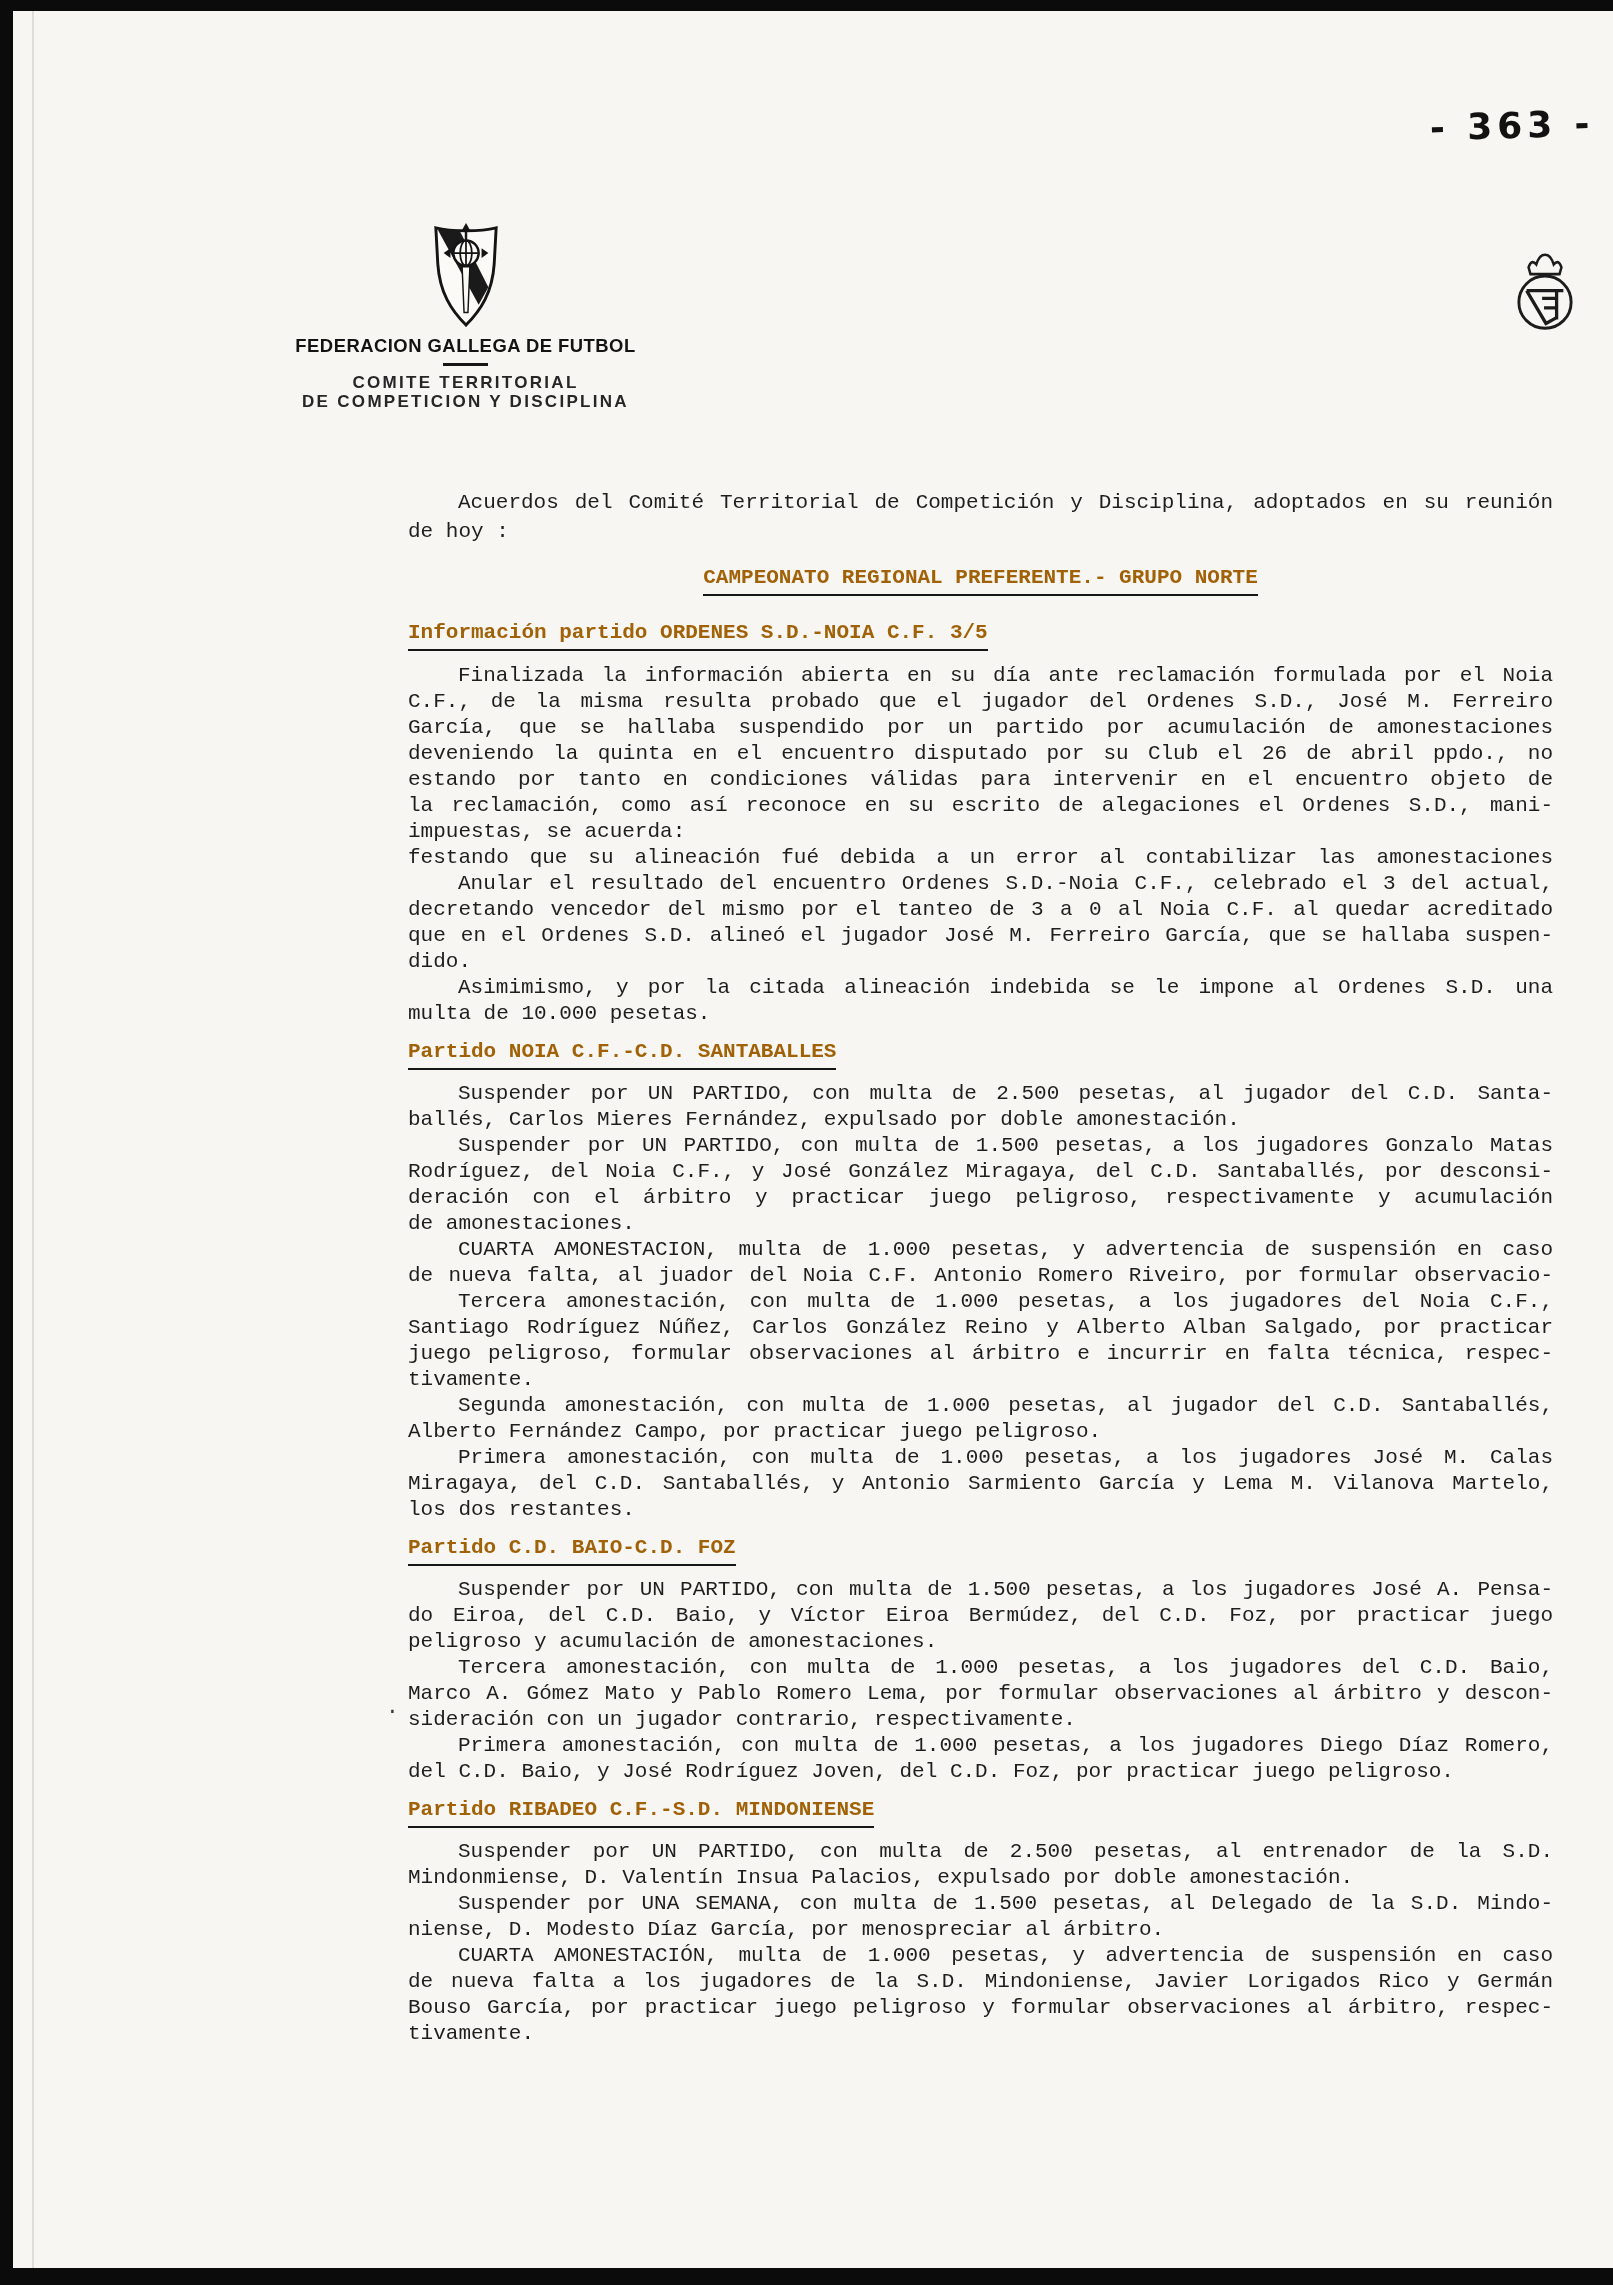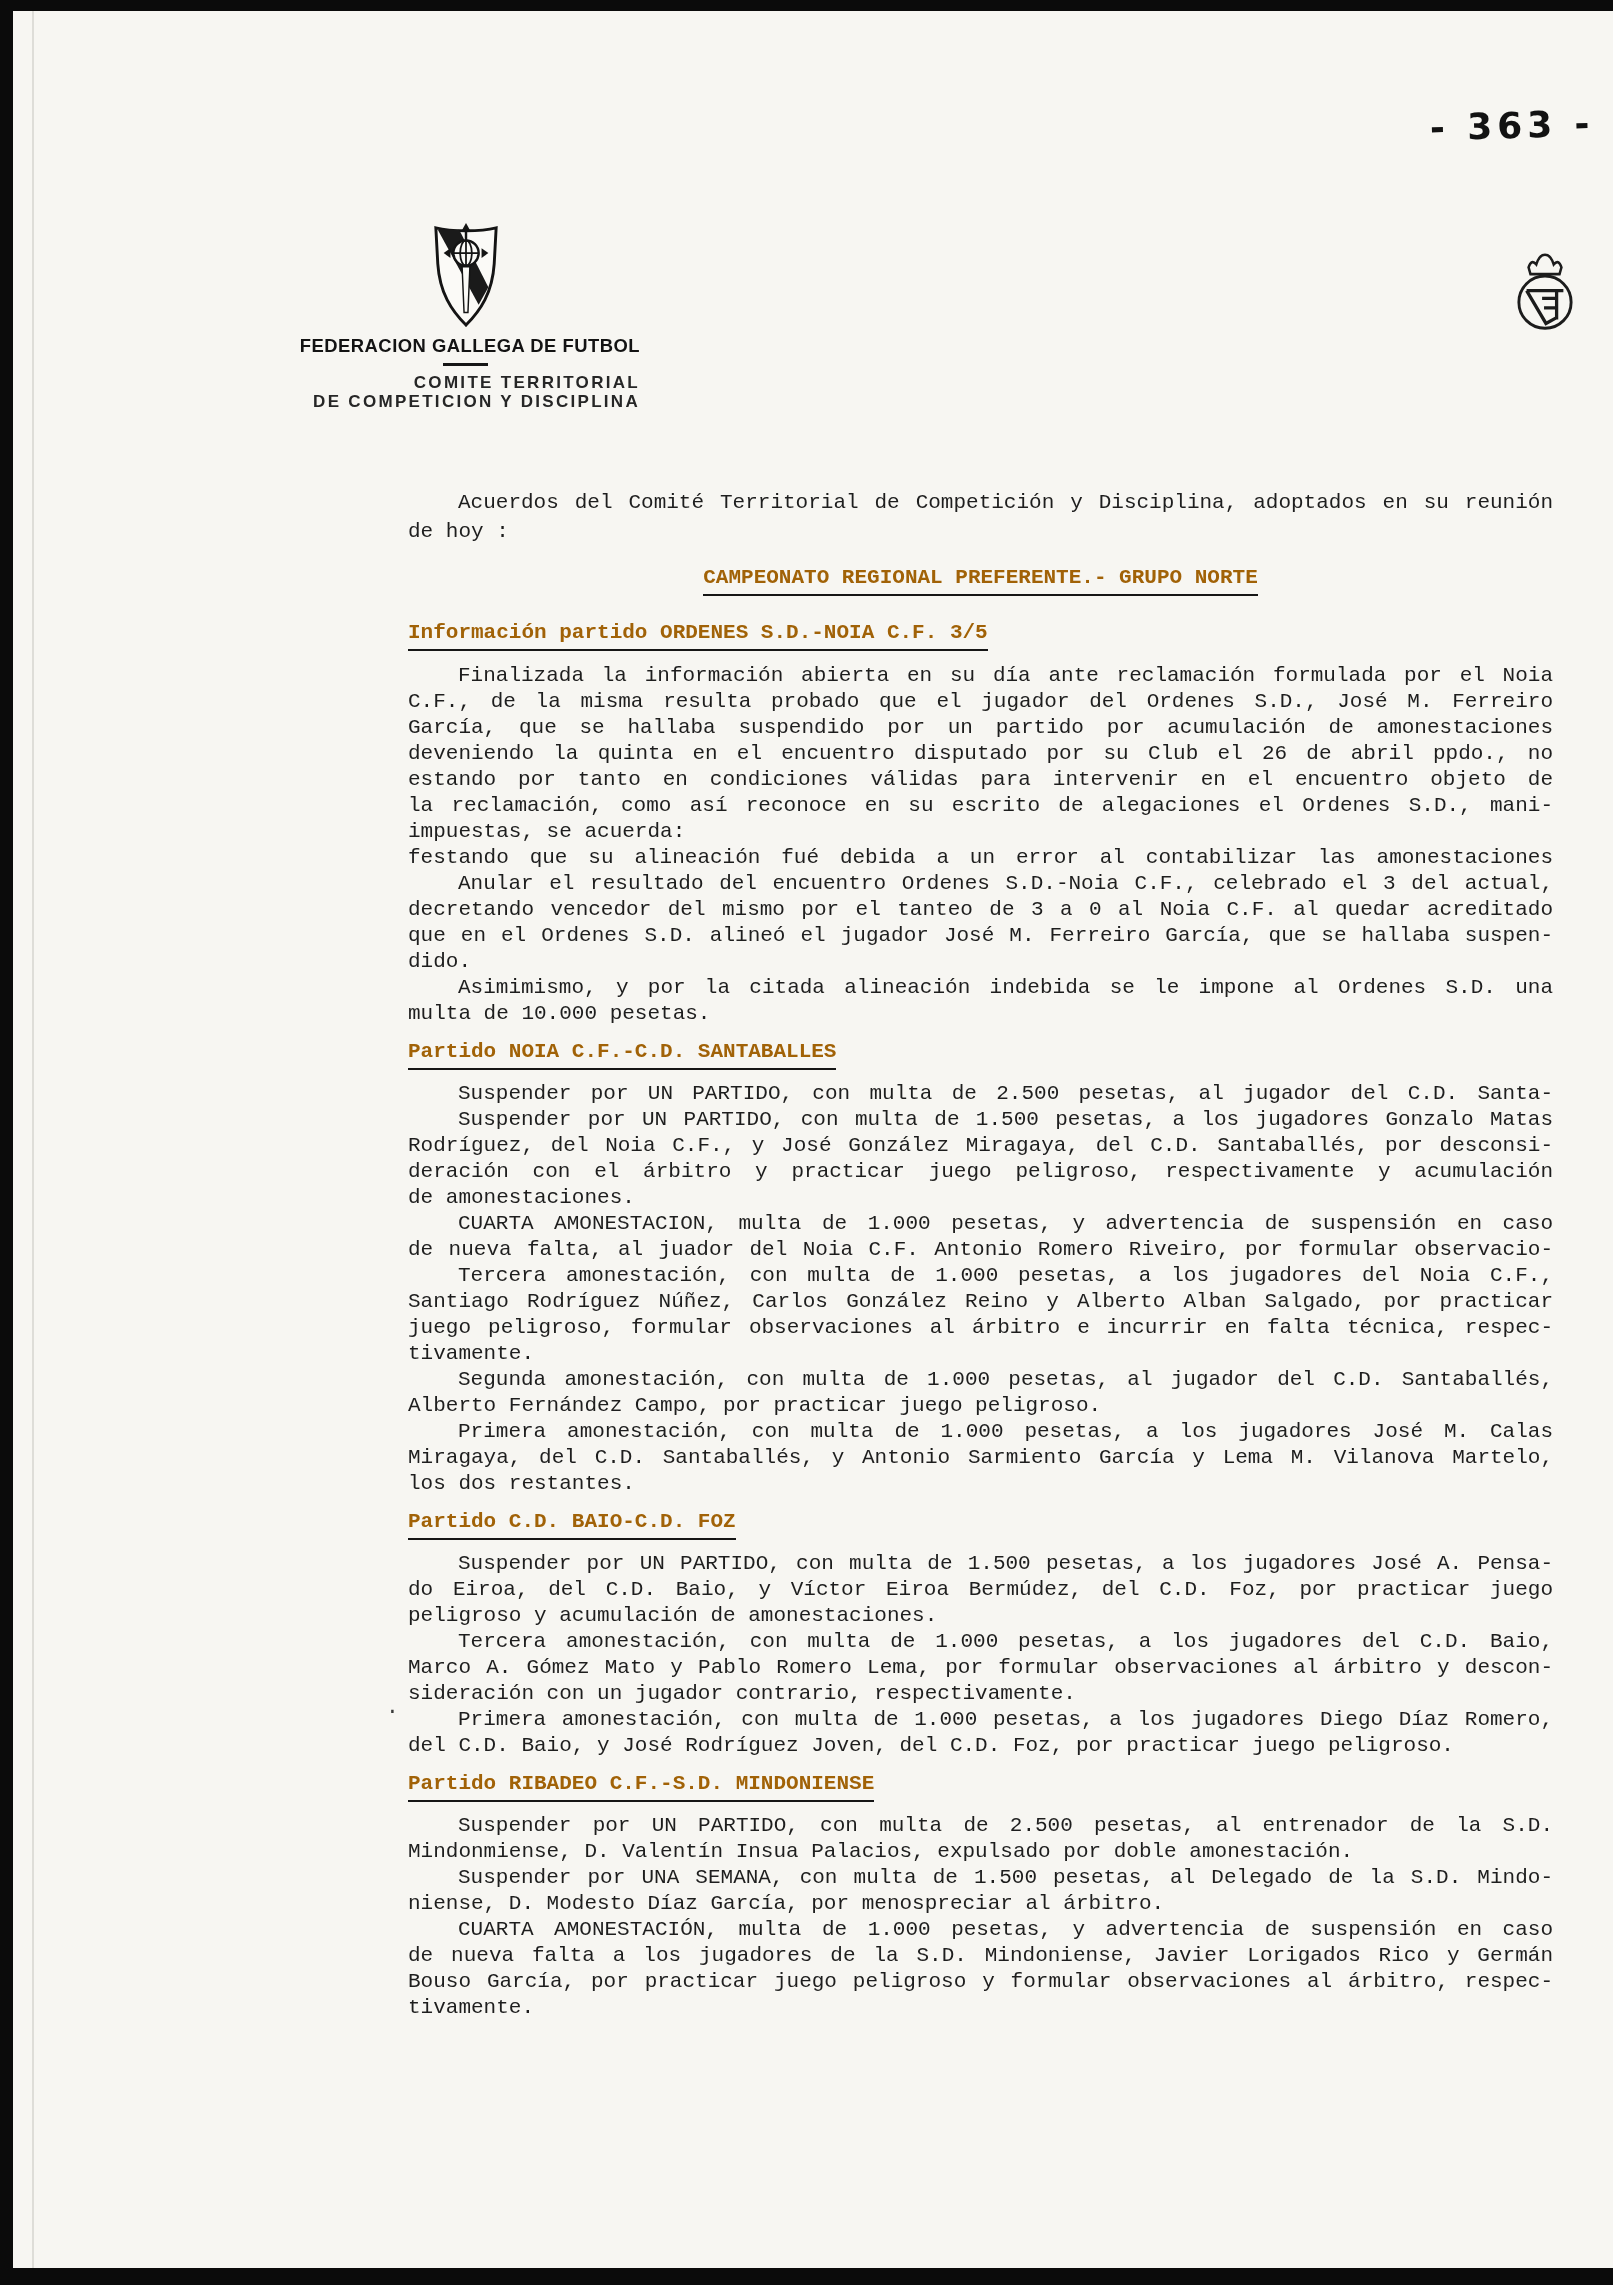--- a/index.html
+++ b/index.html
@@ -12,21 +12,21 @@
   .scan-bar.bottom{left:0;top:2268px;width:1614px;height:17.5px;}
   .paper-edge{position:absolute;left:32px;top:10.7px;width:1.9px;height:2257px;
         background:rgba(110,110,100,.18);}
 
   
   .pagenum{position:absolute;left:1430px;top:105px;
         font-family:"DejaVu Sans",sans-serif;font-weight:bold;font-size:36px;
         letter-spacing:4.9px;color:#121212;transform:rotate(-1.5deg);}
 
   
-  .letterhead{position:absolute;left:291px;top:221px;width:349px;text-align:right;
+  .letterhead{position:absolute;left:291px;top:221px;width:349px;text-align:center;
         font-family:"Liberation Sans",sans-serif;}
   .letterhead svg{display:block;margin:0 auto;}
   .fed-name{margin-top:6.8px;font-size:18.4px;font-weight:bold;letter-spacing:0.5px;
         color:#131313;white-space:nowrap;}
   .lh-dash{width:45px;height:3.9px;background:#161616;margin:5.8px auto 7.8px;}
   .committee{font-size:17px;font-weight:bold;letter-spacing:2.3px;color:#262626;
         line-height:18.4px;white-space:nowrap;}
 
   .crest{position:absolute;left:1513px;top:248px;}
 
@@ -112,20 +112,21 @@
           </div>
           <div class="para">
             <div class="tl first">Asimimismo, y por la citada alineación indebida se le impone al Ordenes S.D. una</div>
             <div class="tl last">multa de 10.000 pesetas.</div>
           </div>
         </section>
         <section class="section">
           <div class="sec-h"><span>Partido NOIA C.F.-C.D. SANTABALLES</span></div>
           <div class="para">
             <div class="tl first">Suspender por UN PARTIDO, con multa de 2.500 pesetas, al jugador del C.D. Santa-</div>
+            <div class="tl last">ballés, Carlos Mieres Fernández, expulsado por doble amonestación.</div>
           </div>
           <div class="para">
             <div class="tl first">Suspender por UN PARTIDO, con multa de 1.500 pesetas, a los jugadores Gonzalo Matas</div>
             <div class="tl">Rodríguez, del Noia C.F., y José González Miragaya, del C.D. Santaballés, por desconsi-</div>
             <div class="tl">deración con el árbitro y practicar juego peligroso, respectivamente y acumulación</div>
             <div class="tl last">de amonestaciones.</div>
           </div>
           <div class="para">
             <div class="tl first">CUARTA AMONESTACION, multa de 1.000 pesetas, y advertencia de suspensión en caso</div>
             <div class="tl">de nueva falta, al juador del Noia C.F. Antonio Romero Riveiro, por formular observacio-</div>

